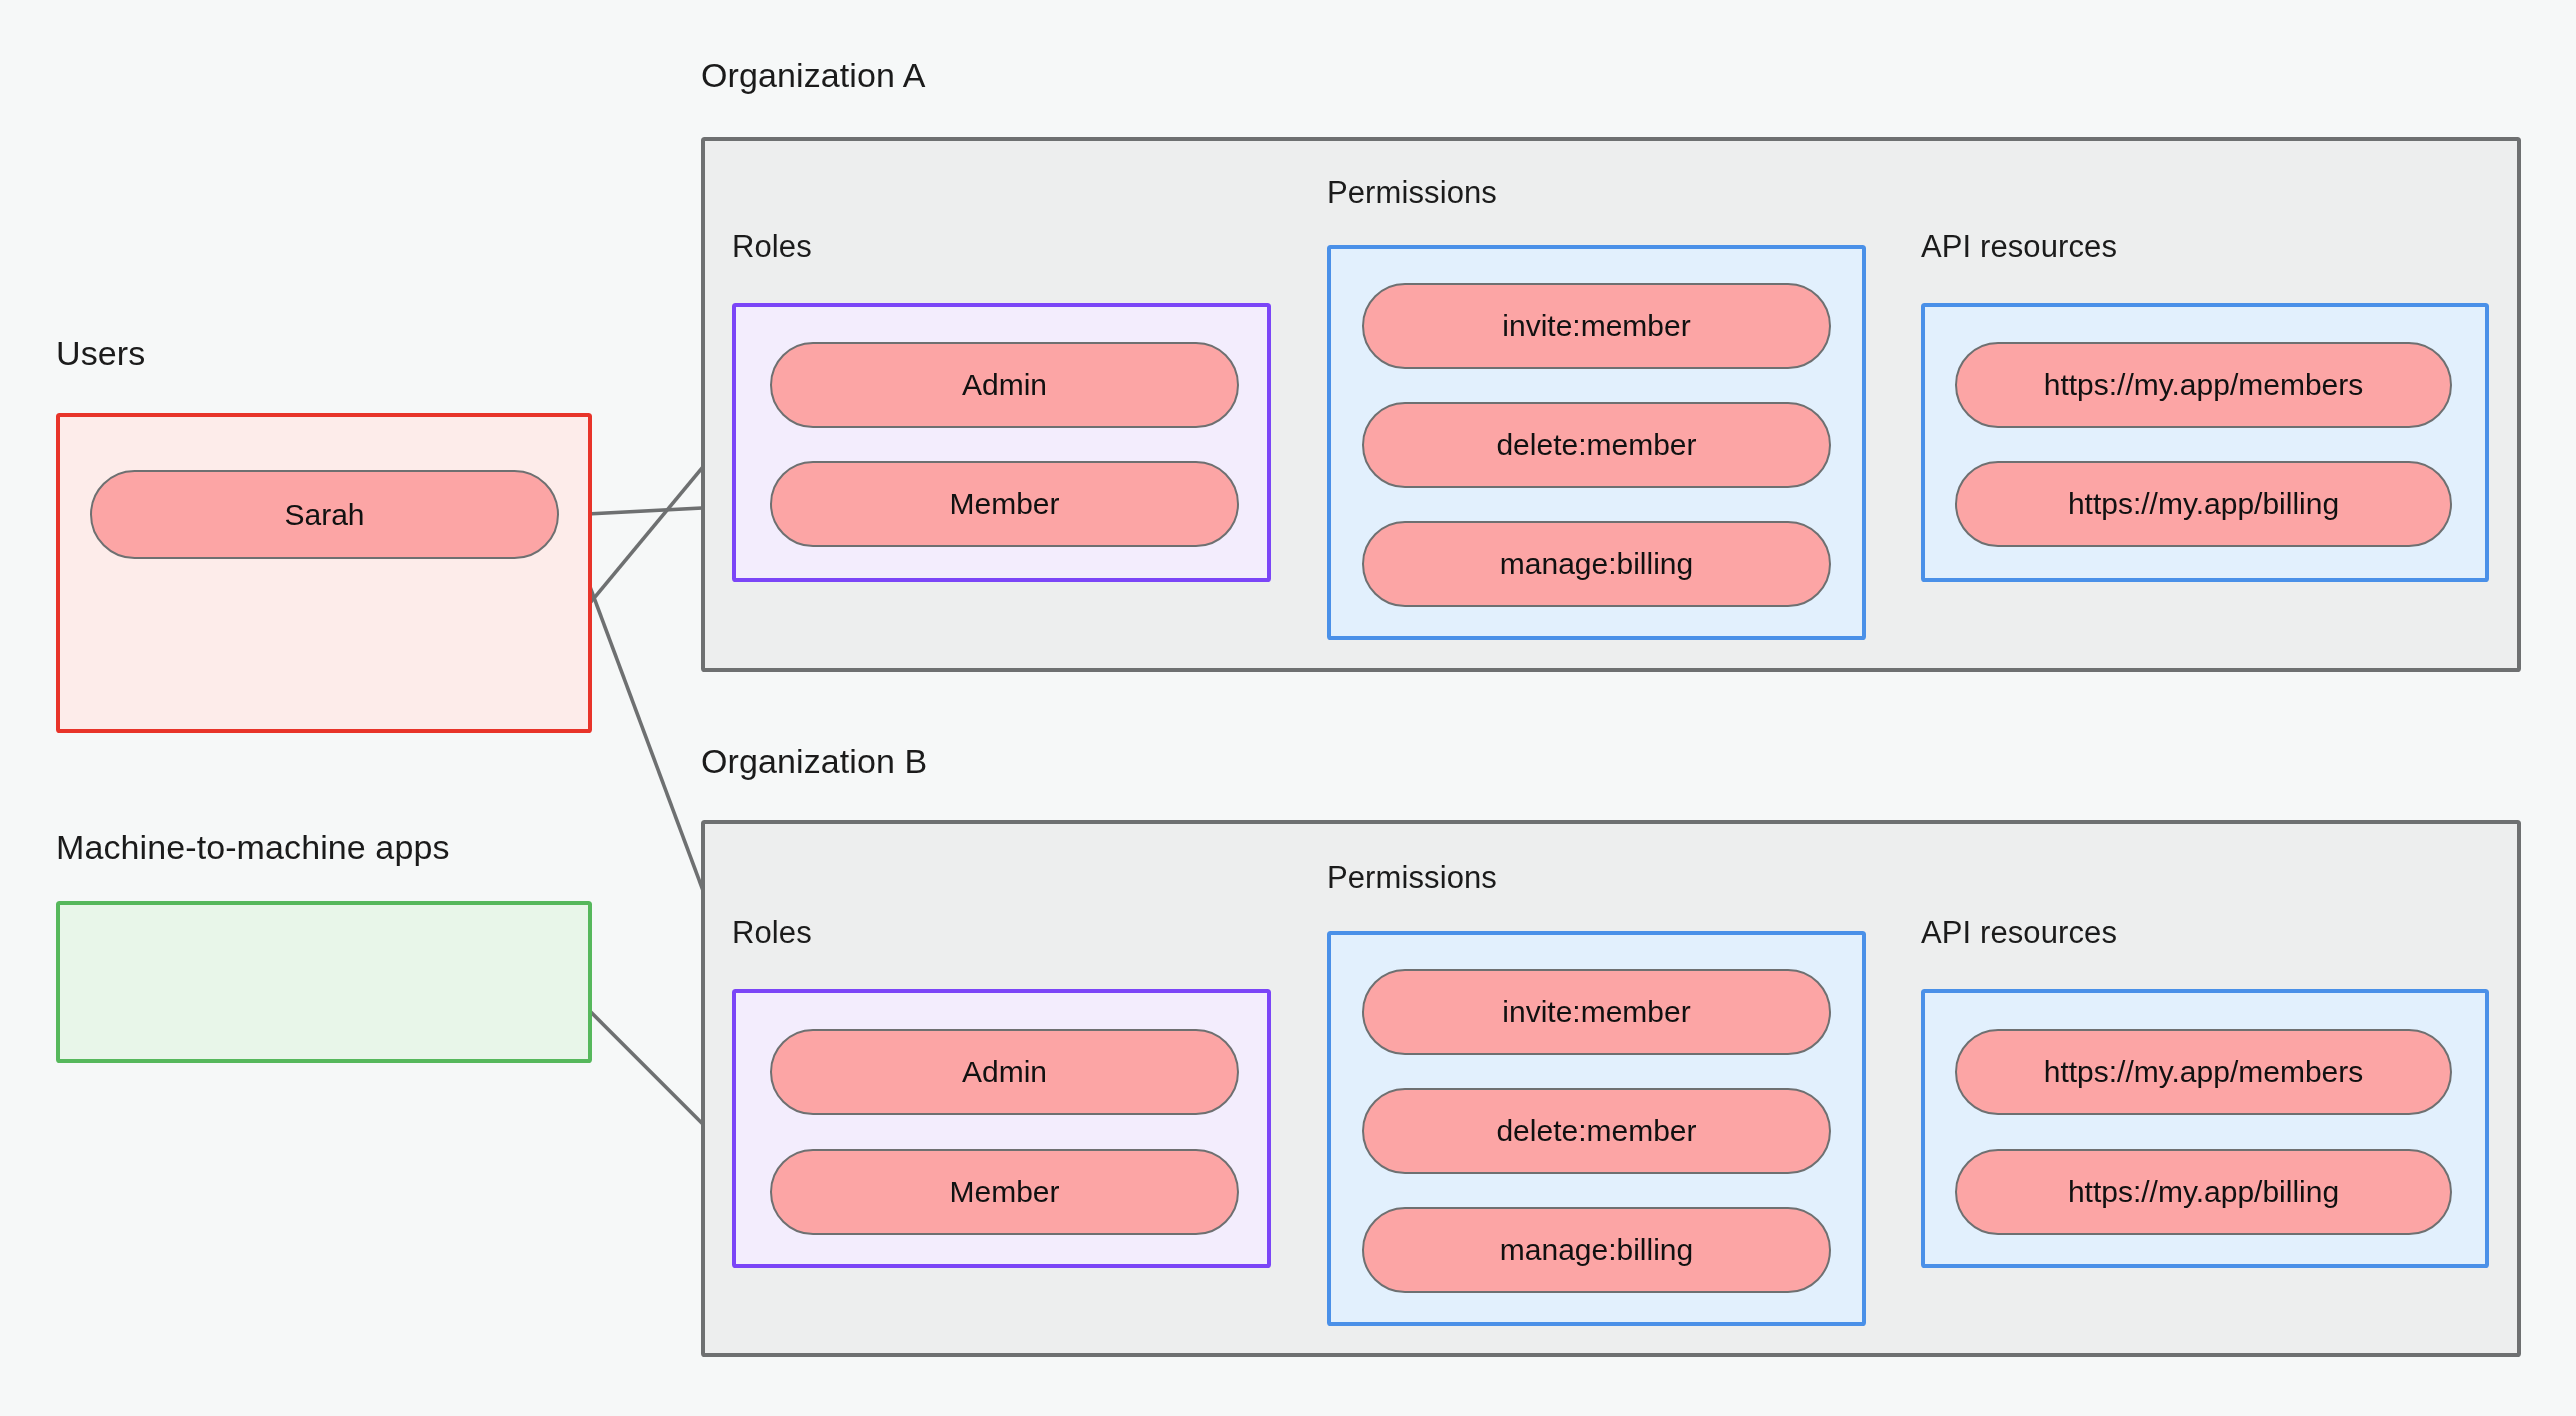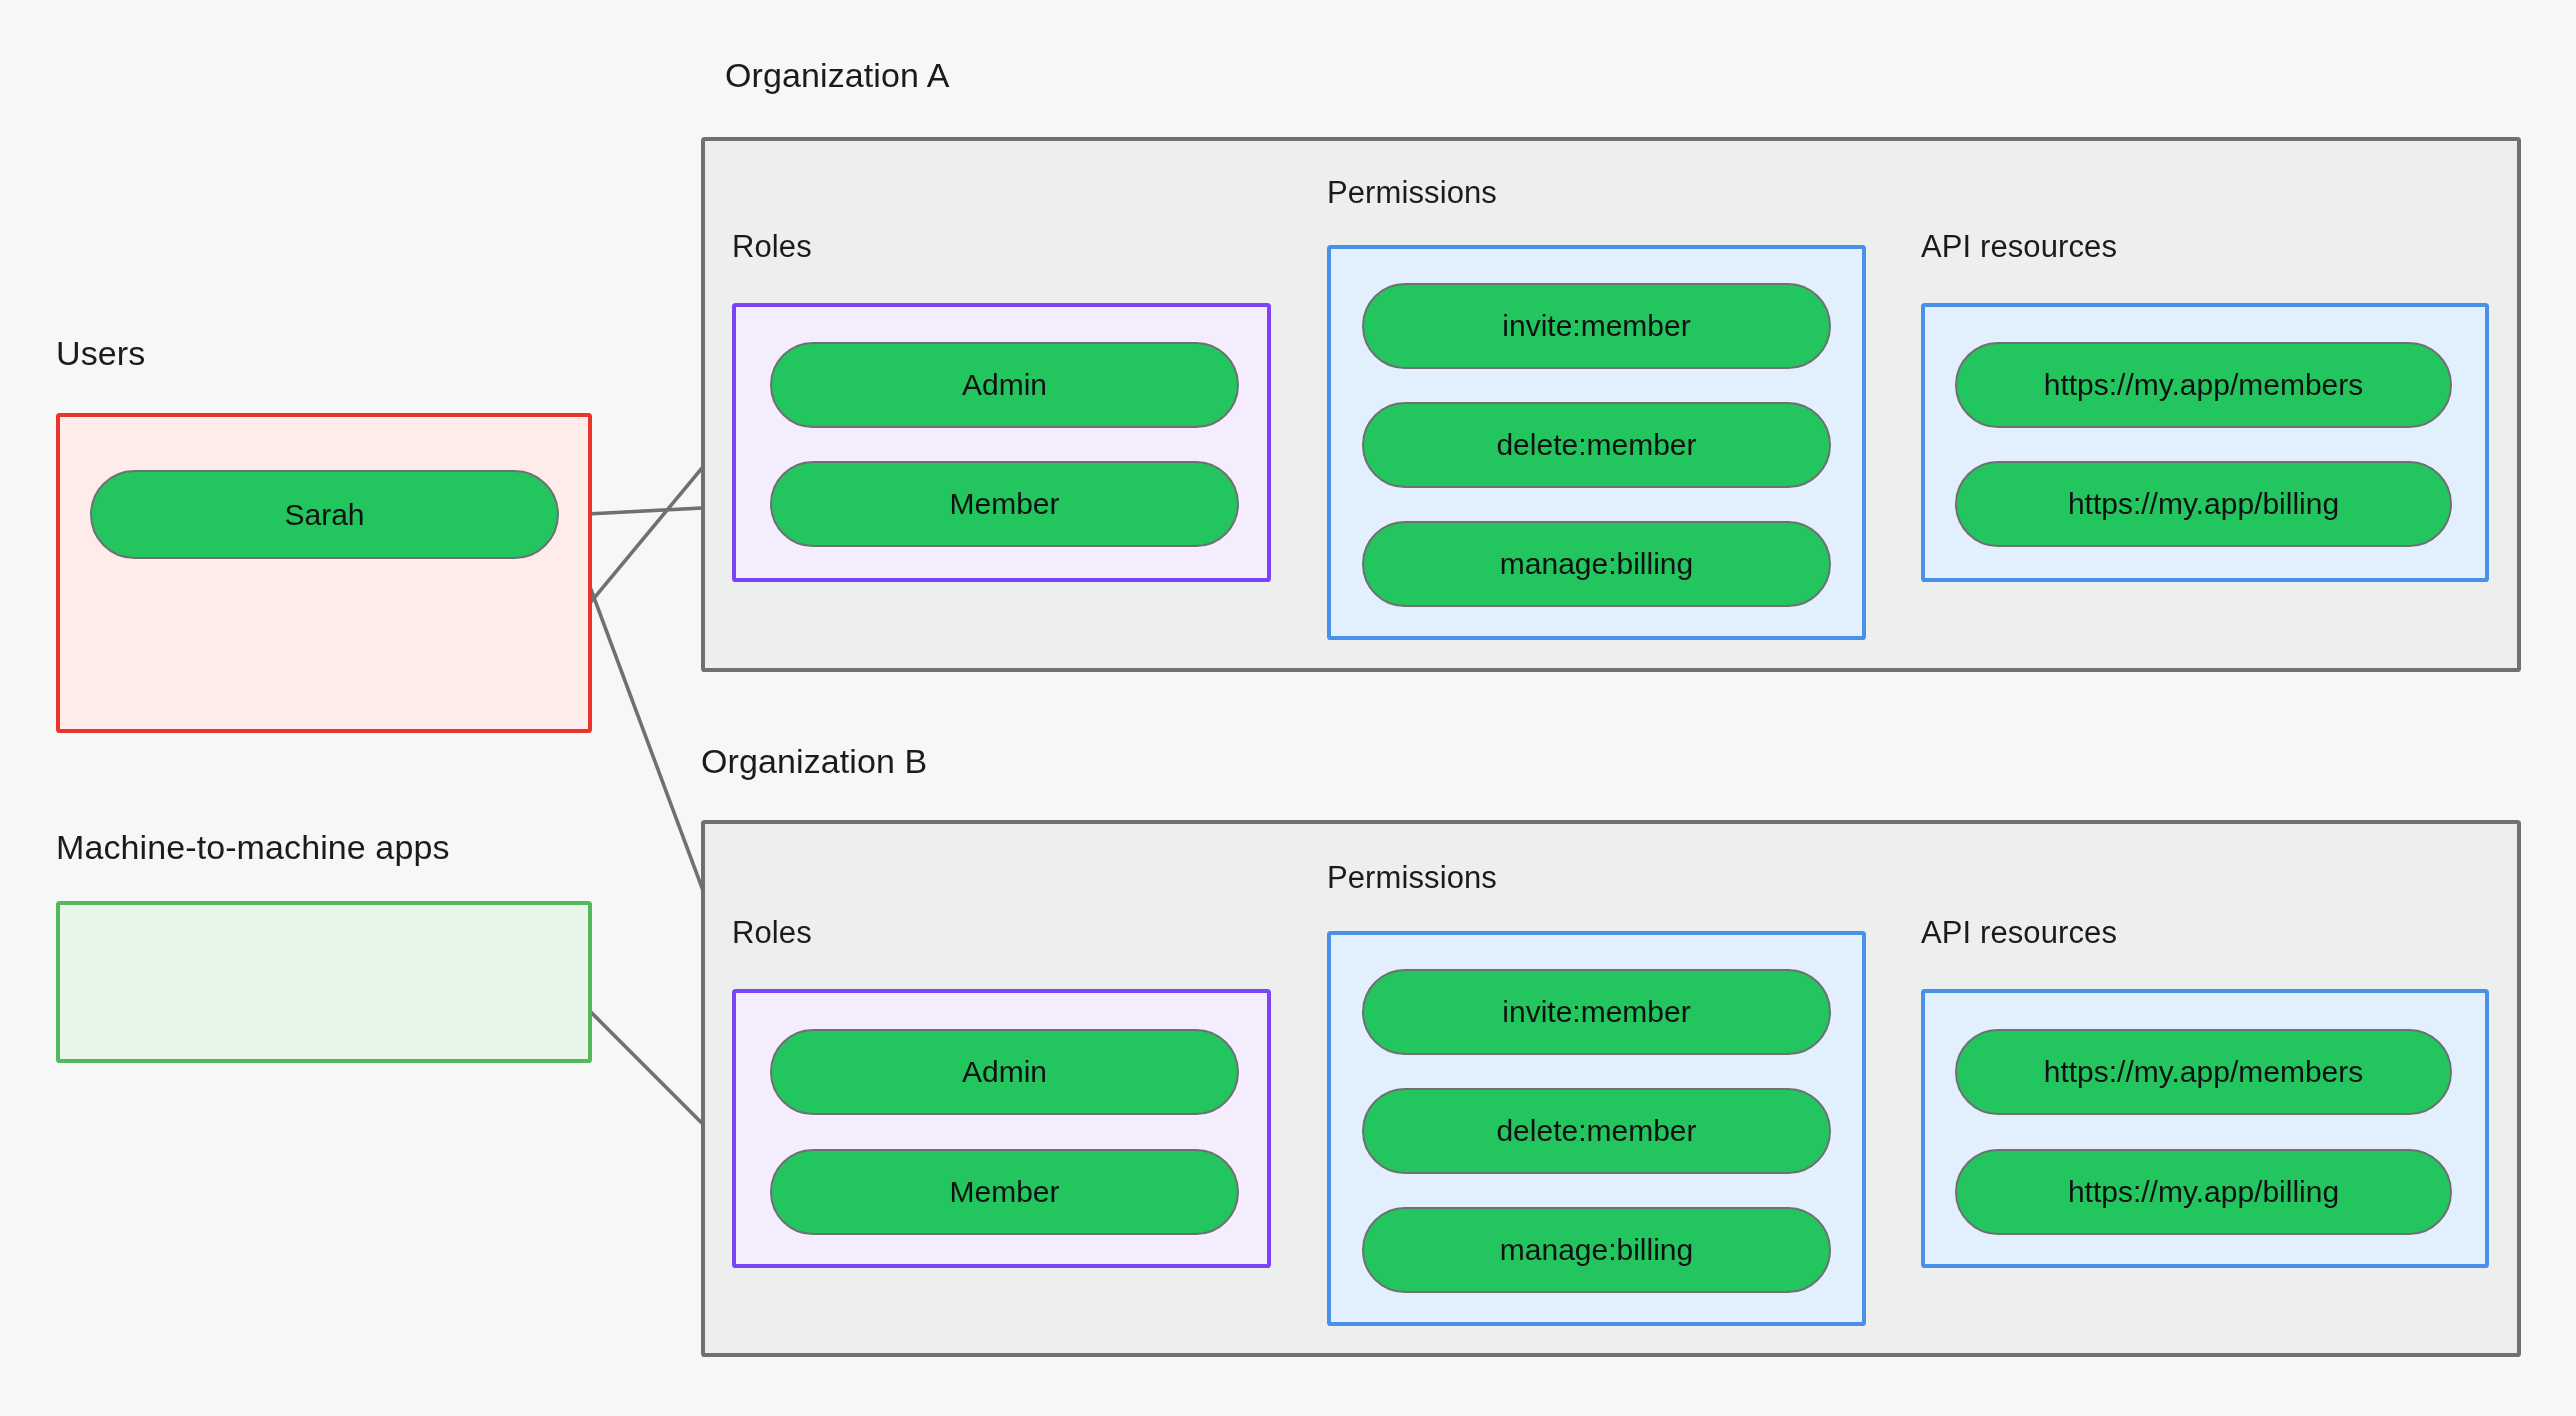--- a/index.html
+++ b/index.html
@@ -35,21 +35,21 @@
     border-radius:3.6px;
   }
   .subbox.purple{background:#F3EDFD;border:4.5px solid #7B45F7;}
   .subbox.blue{background:#E2F0FD;border:4.5px solid #4A90E8;}
   .subbox.red{background:#FDECEA;border:4.5px solid #E8342A;}
   .subbox.green{background:#E8F6E9;border:4.5px solid #56B85C;}
 
   .pill{
     position:absolute;
     box-sizing:border-box;
-    background:#22c55e;
+    background:#fca5a5;
     border:2.7px solid #6E7071;
     border-radius:900px;
     display:flex;
     align-items:center;
     justify-content:center;
     font-size:30px;
     color:#111;
     white-space:nowrap;
   }
 </style>
@@ -117,21 +117,21 @@
   <div class="pill" style="left:90px;top:470px;width:469px;height:89px;">
     <span>Sarah</span>
   </div>
 
 
   <div class="grp-label" style="left:56px;top:828px;">Machine-to-machine apps</div>
 
   <div class="subbox green" style="left:56px;top:901px;width:536px;height:162px;"></div>
 
 
-  <div class="grp-label" style="left:701px;top:56px;margin-left:24px;">Organization A</div>
+  <div class="grp-label" style="left:701px;top:56px;">Organization A</div>
 
   <div class="container" style="left:701px;top:137px;width:1820px;height:535px;"></div>
 
   <div class="grp-label" style="left:732px;top:229px;font-size:31px;">Roles</div>
 
   <div class="subbox purple" style="left:732px;top:303px;width:539px;height:279px;"></div>
 
   <div class="pill" style="left:770px;top:342px;width:469px;height:86px;">
     <span>Admin</span>
   </div>

